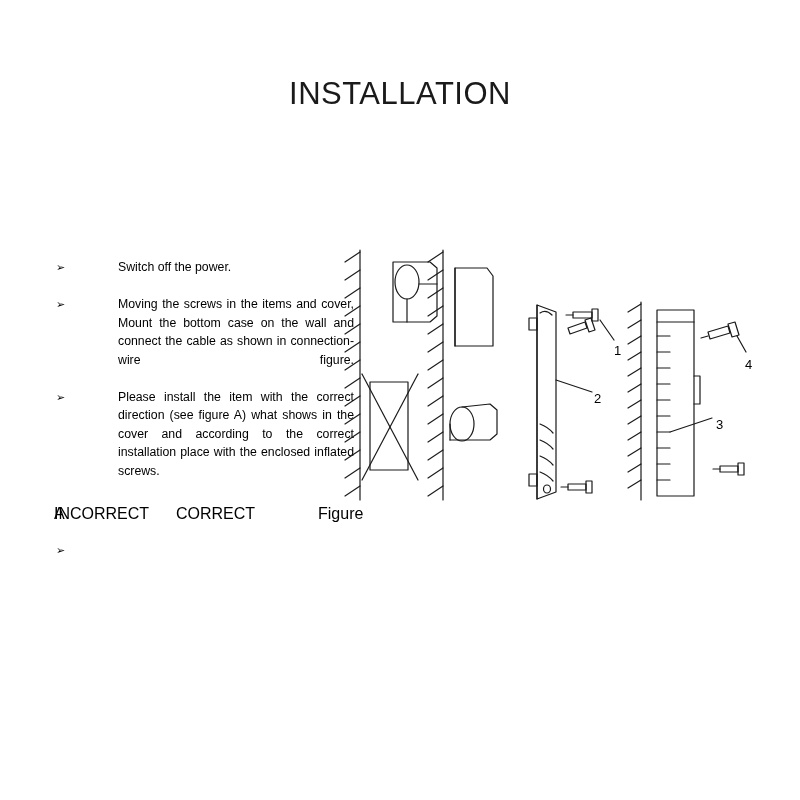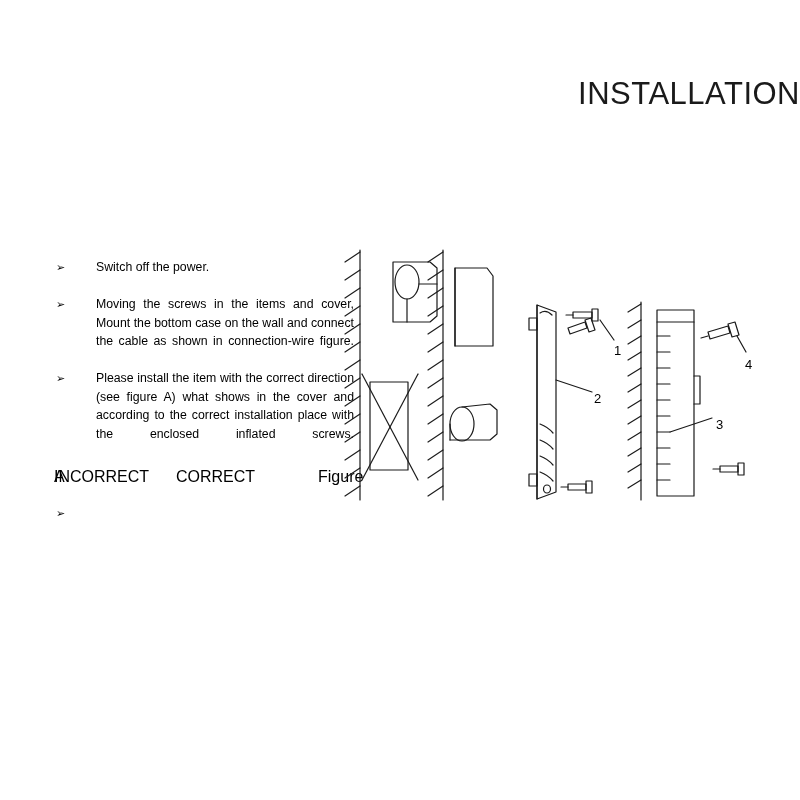--- a/index.html
+++ b/index.html
@@ -19,21 +19,21 @@
     position: absolute;
     left: 0; top: 0;
     width: 800px;
     height: 800px;
   }
   .title {
     position: absolute;
     left: 0;
     top: 76px;
     width: 800px;
-    text-align: right;
+    text-align: center;
     font-size: 31px;
     letter-spacing: 0.5px;
     font-weight: 400;
     color: #1a1a1a;
   }
   .instructions {
     position: absolute;
     left: 54px;
     top: 258px;
     width: 300px;
@@ -50,20 +50,21 @@
   }
   .bullet-row .marker {
     position: absolute;
     left: 2px;
     top: 0px;
     font-size: 11px;
   }
   .bullet-row .txt {
     display: block;
     text-align: justify;
+    margin-left: 22px;
   }
   .bullet-row .txt::after {
     content: "";
     display: inline-block;
     width: 100%;
   }
   .plain-row {
     position: relative;
     margin-top: 6px;
     font-size: 16px;

